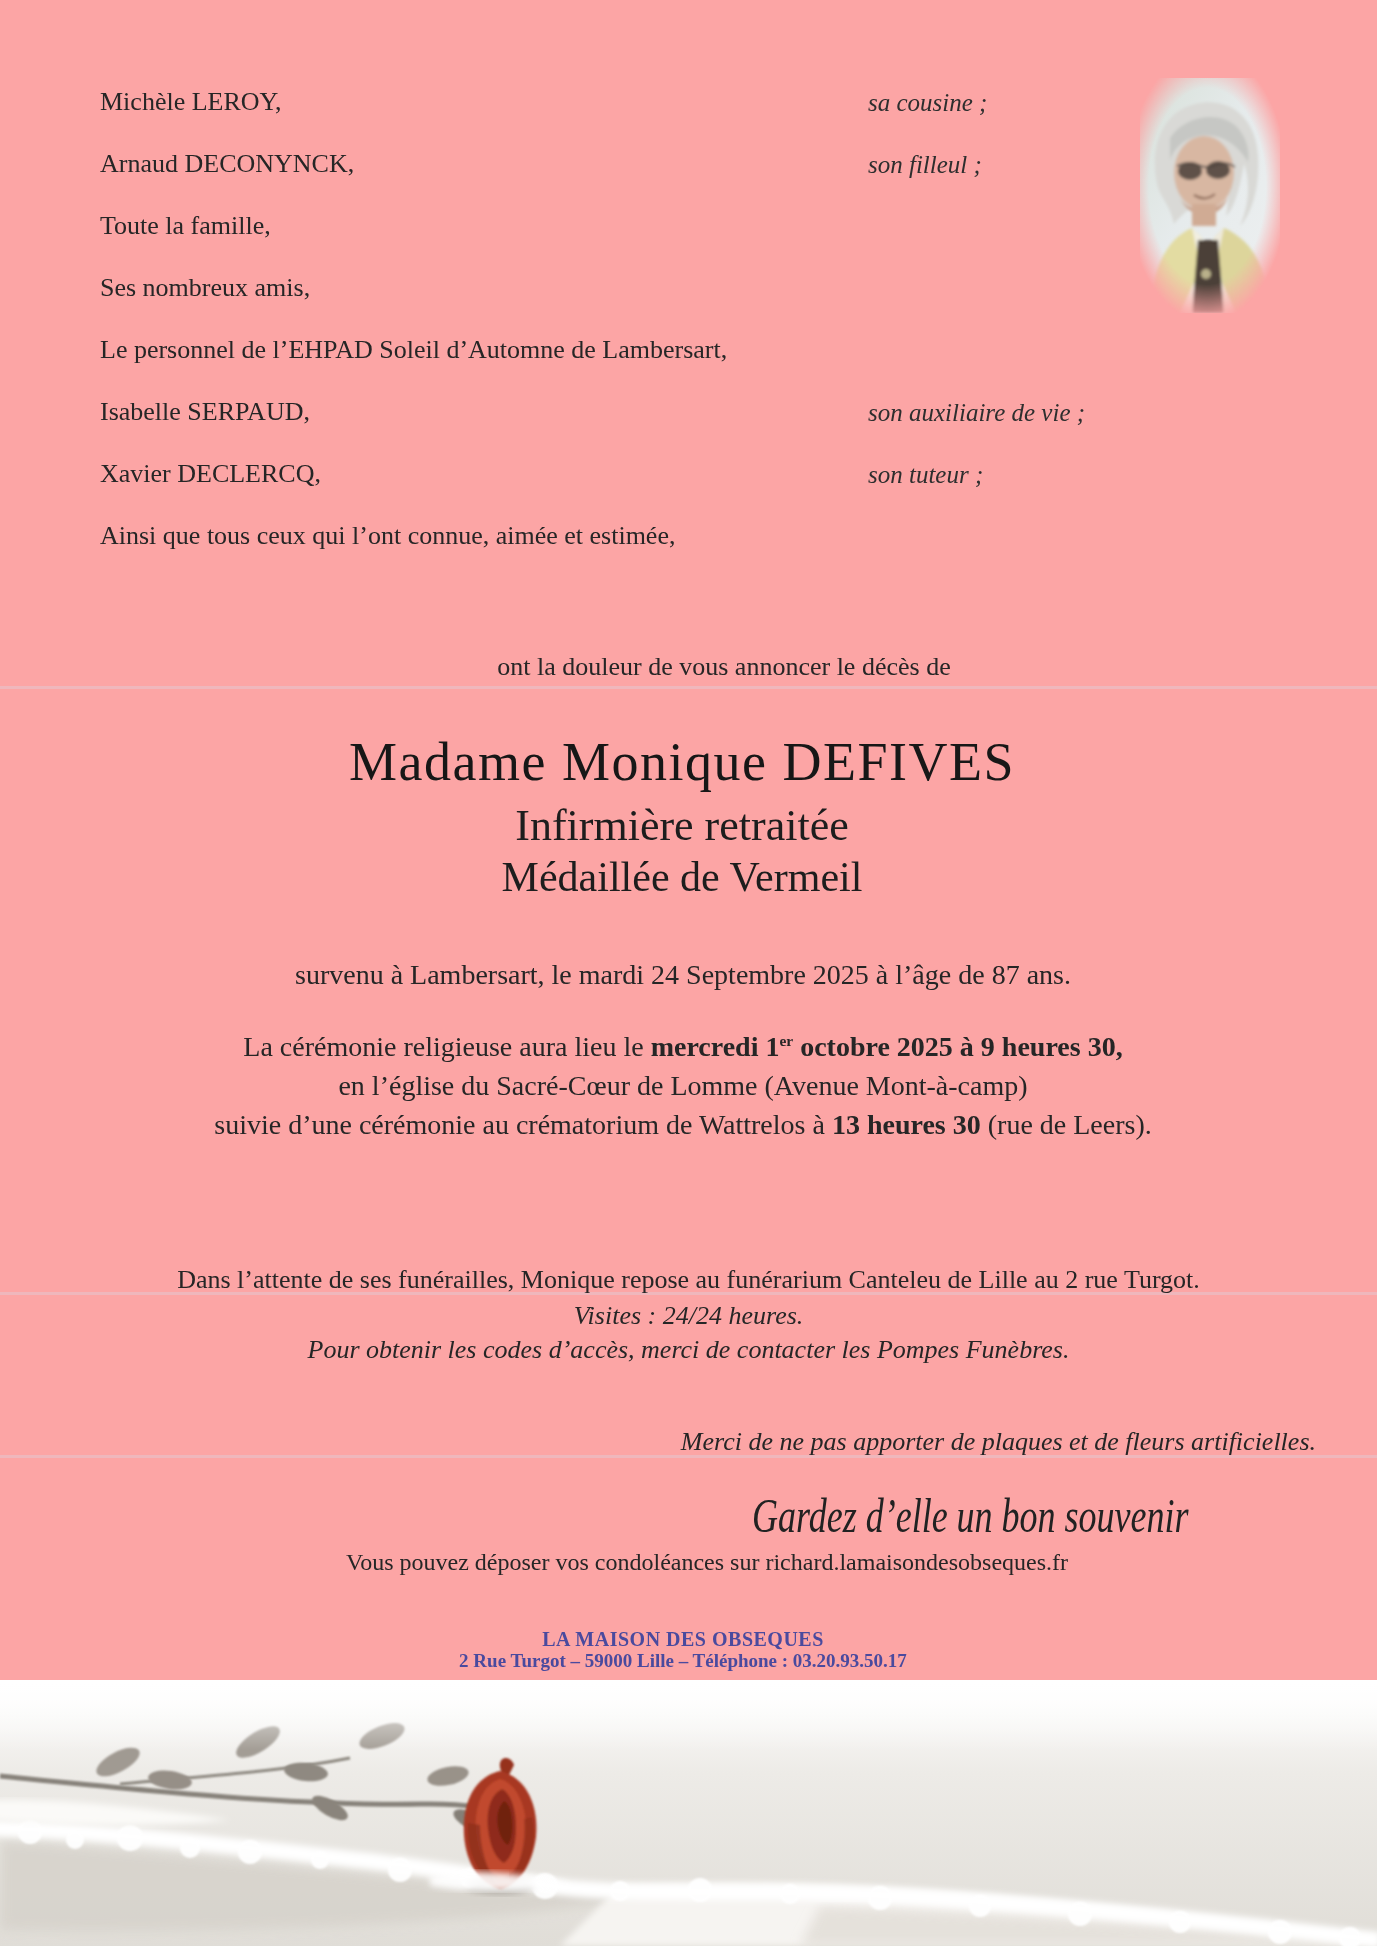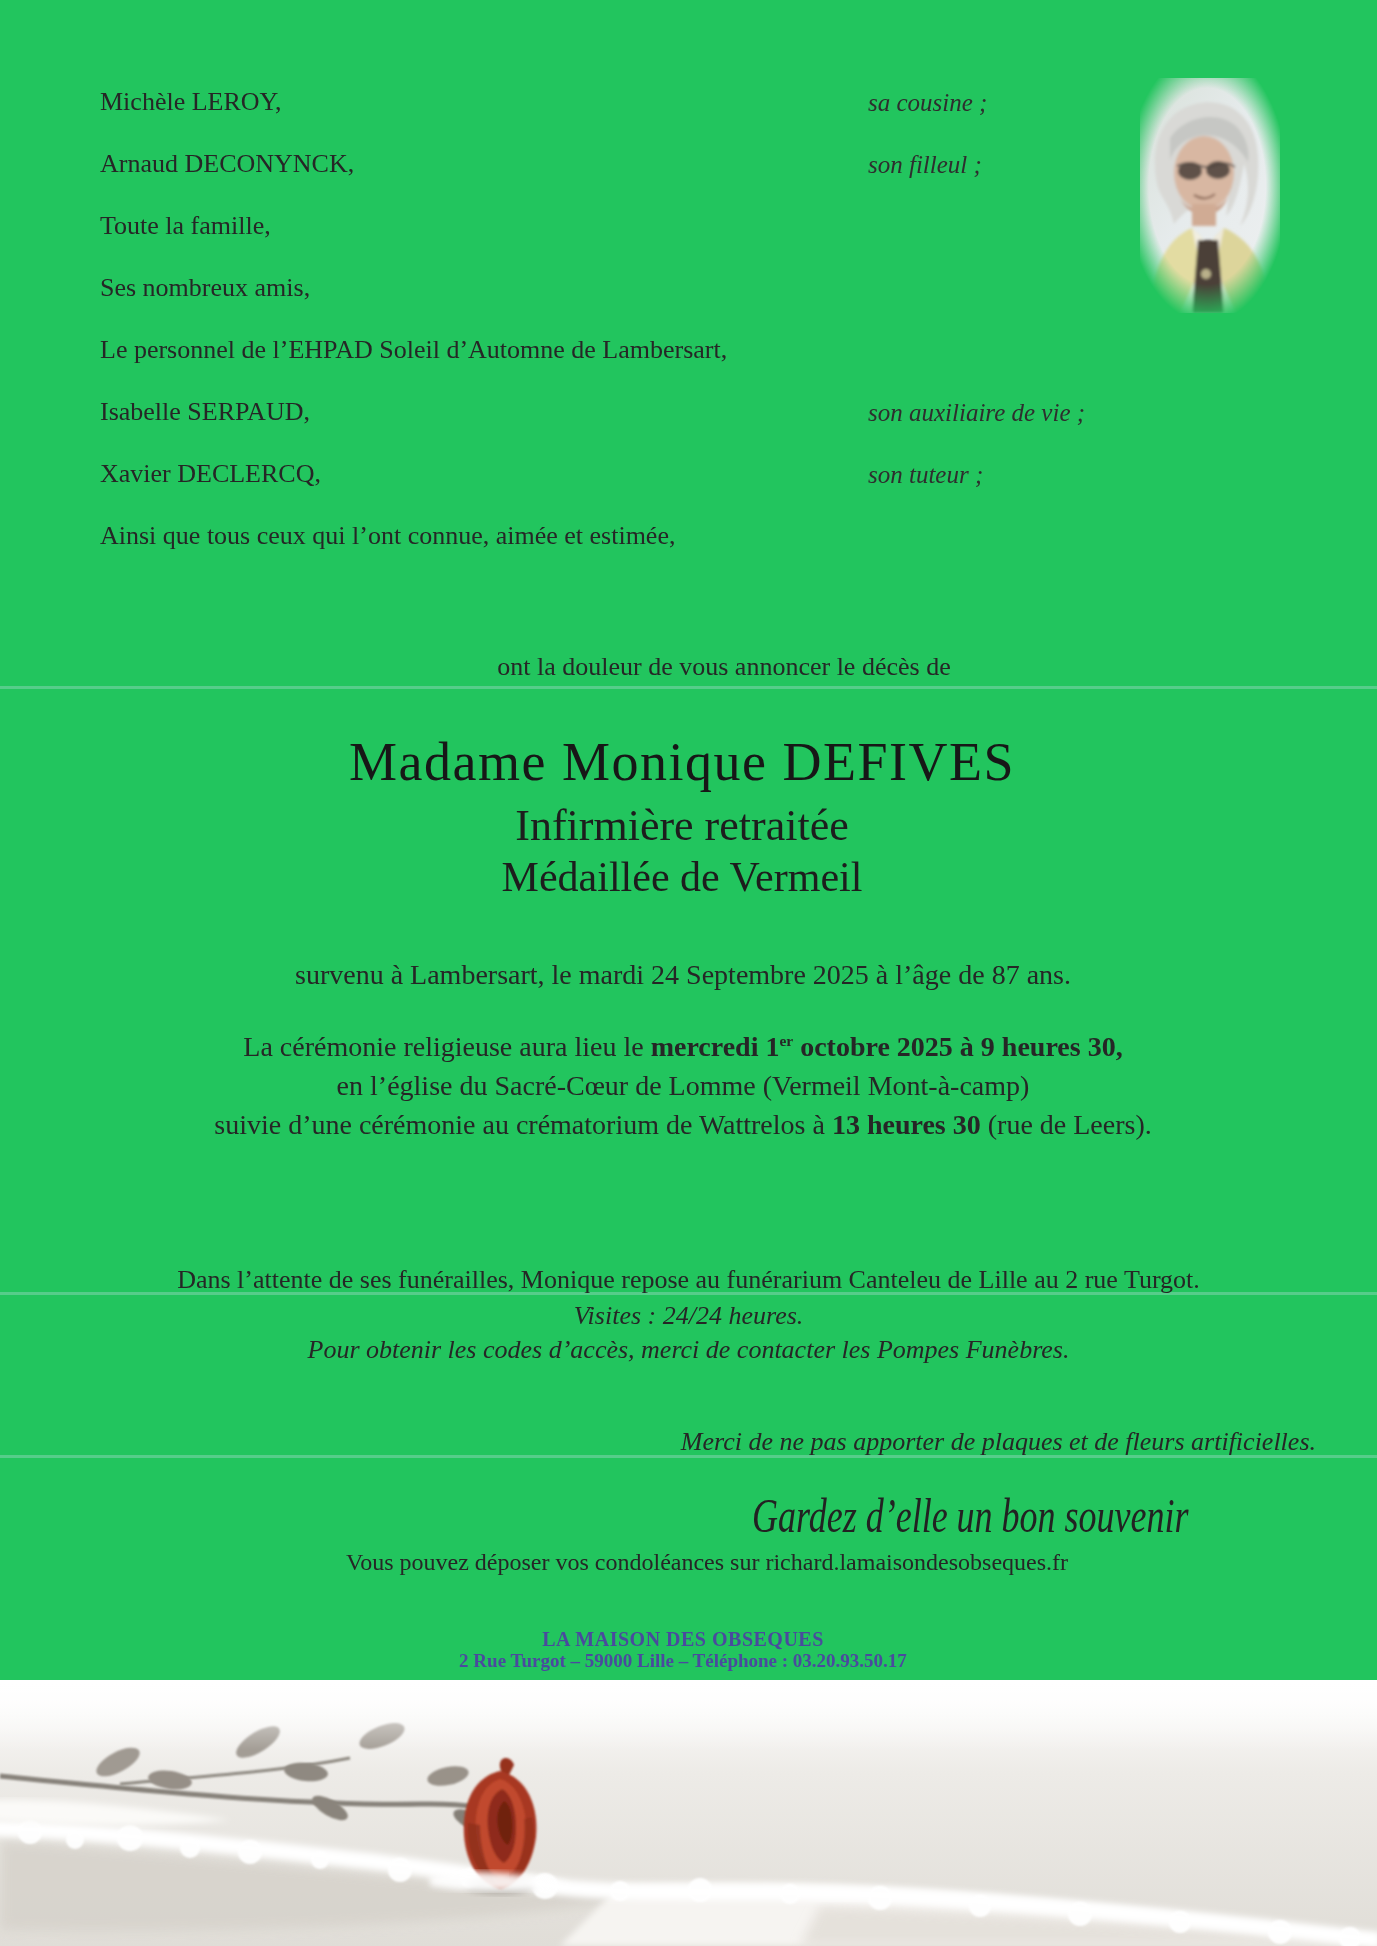--- a/index.html
+++ b/index.html
@@ -1,18 +1,18 @@
 <!DOCTYPE html>
 <html><head>
 <meta charset="utf-8">
 <style>
   html,body{margin:0;padding:0;background:#ffffff;}
   .page{
     position:relative;width:1377px;height:1946px;margin:0 auto;
-    background:#22c55e;overflow:hidden;
+    background:#fca5a5;overflow:hidden;
     font-family:"Liberation Serif", serif;color:#262626;
   }
   .row{position:absolute;left:100px;right:40px;height:34px;font-size:26px;line-height:30px;white-space:nowrap;}
   .row .relation{position:absolute;left:768px;top:1px;font-style:italic;font-size:25px;color:#2e2e2e;}
   .centered{position:absolute;left:0;text-align:center;white-space:nowrap;}
   .announce{top:652px;width:1354px;font-size:26px;margin-left:47px;}
   .title-name{top:735px;width:1364px;font-size:54px;font-weight:normal;letter-spacing:1.5px;color:#171717;line-height:1;}
   .title-role{top:804px;width:1364px;font-size:44px;color:#1d1d1d;line-height:1;}
   .title-honor{top:856px;width:1364px;font-size:42px;color:#1d1d1d;line-height:1;}
   .death-line{top:961px;width:1366px;font-size:28px;line-height:1;}
@@ -128,21 +128,21 @@
   </div>
 
   <div class="centered announce">ont la douleur de vous annoncer le décès de</div>
 
   <div class="centered title-name">Madame Monique DEFIVES</div>
   <div class="centered title-role">Infirmière retraitée</div>
   <div class="centered title-honor">Médaillée de Vermeil</div>
   <div class="centered death-line">survenu à Lambersart, le mardi 24 Septembre 2025 à l’âge de 87 ans.</div>
 
   <div class="centered cer1"><span>La cérémonie religieuse aura lieu le </span><span class="b">mercredi 1</span><sup class="b">er</sup><span class="b"> octobre 2025 à 9 heures 30,</span></div>
-  <div class="centered cer2">en l’église du Sacré-Cœur de Lomme (Vermeil Mont-à-camp)</div>
+  <div class="centered cer2">en l’église du Sacré-Cœur de Lomme (Avenue Mont-à-camp)</div>
   <div class="centered cer3"><span>suivie d’une cérémonie au crématorium de Wattrelos à </span><span class="b">13 heures 30</span><span> (rue de Leers).</span></div>
 
   <div class="centered rep1">Dans l’attente de ses funérailles, Monique repose au funérarium Canteleu de Lille au 2 rue Turgot.</div>
   <div class="centered rep2">Visites :  24/24 heures.</div>
   <div class="centered rep3">Pour obtenir les codes d’accès, merci de contacter les Pompes Funèbres.</div>
 
   <div class="no-flowers">Merci de ne pas apporter de plaques et de fleurs artificielles.</div>
   <div class="farewell">Gardez d’elle un bon souvenir</div>
   <div class="centered condolences">Vous pouvez déposer vos condoléances sur richard.lamaisondesobseques.fr</div>
 

